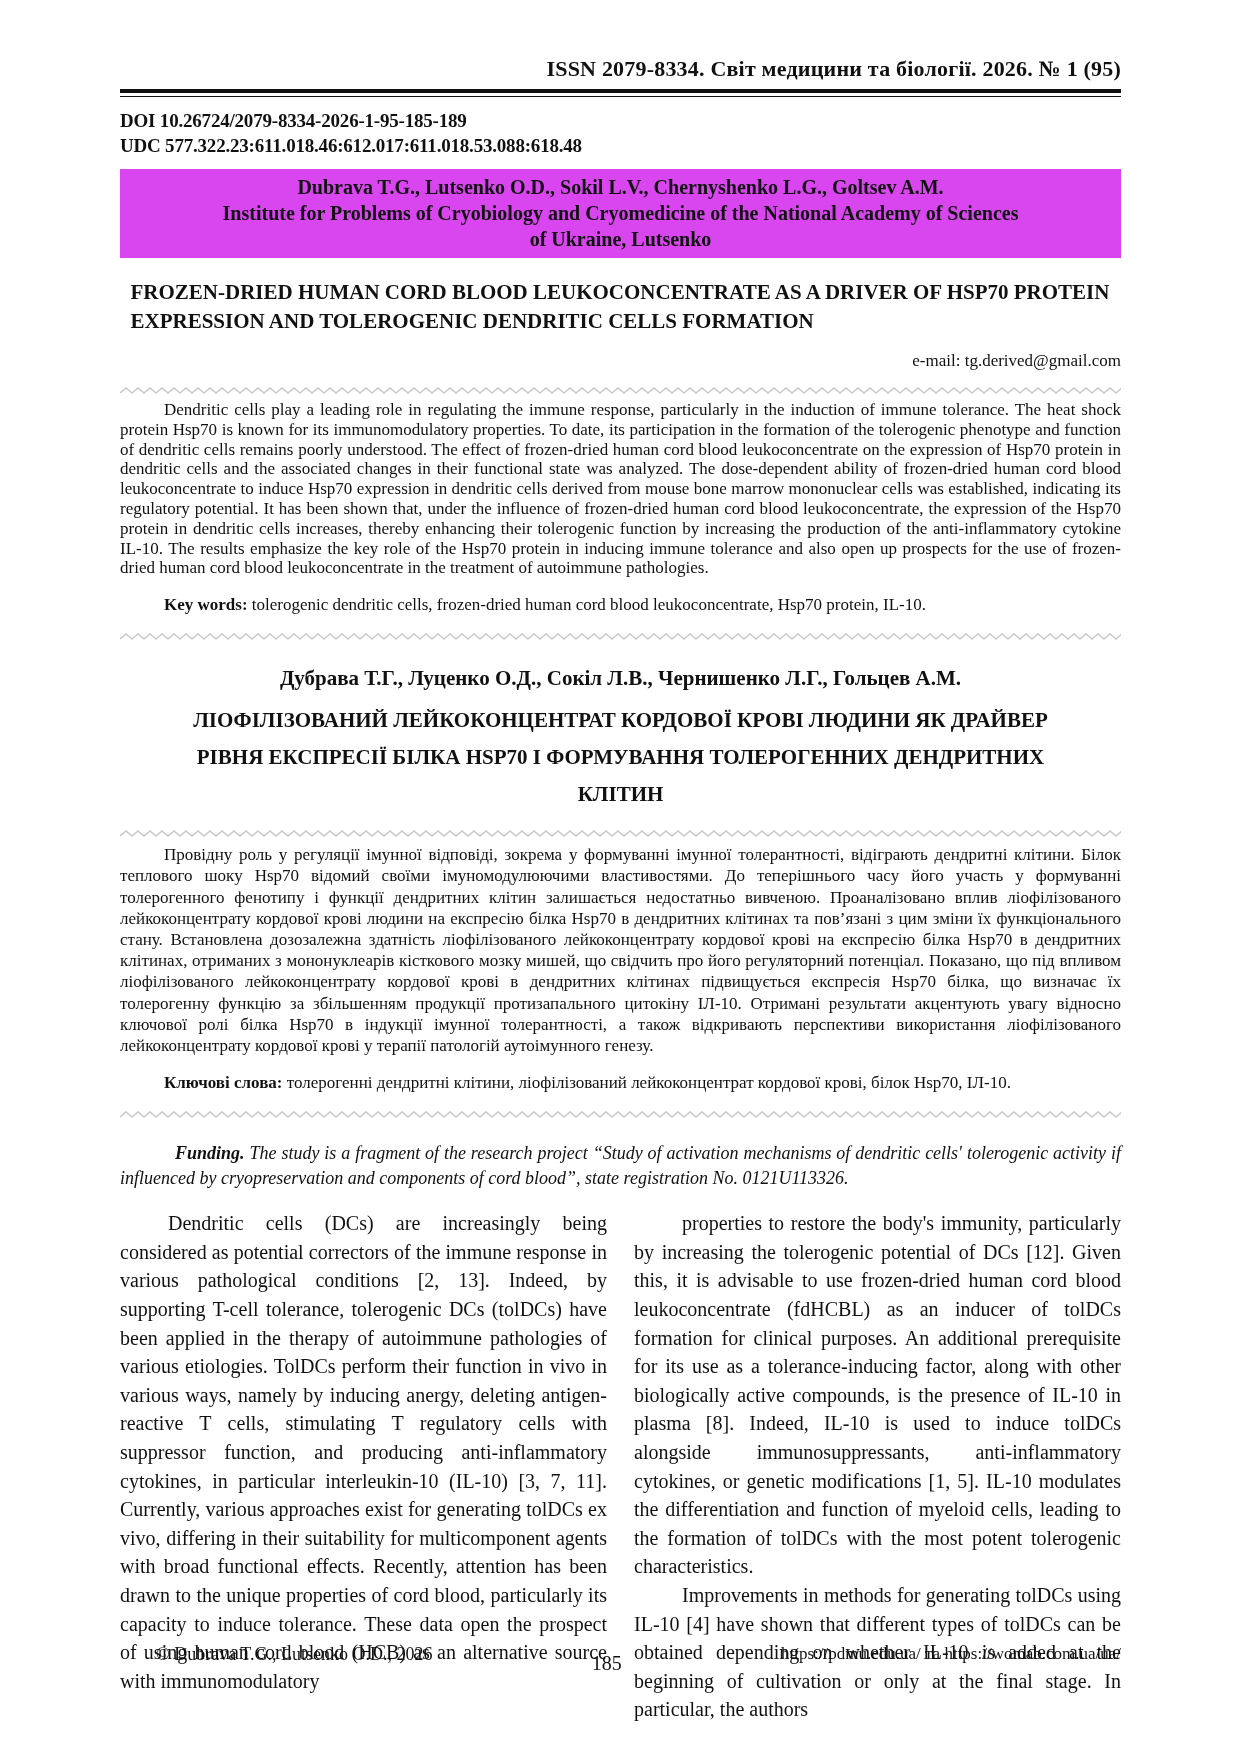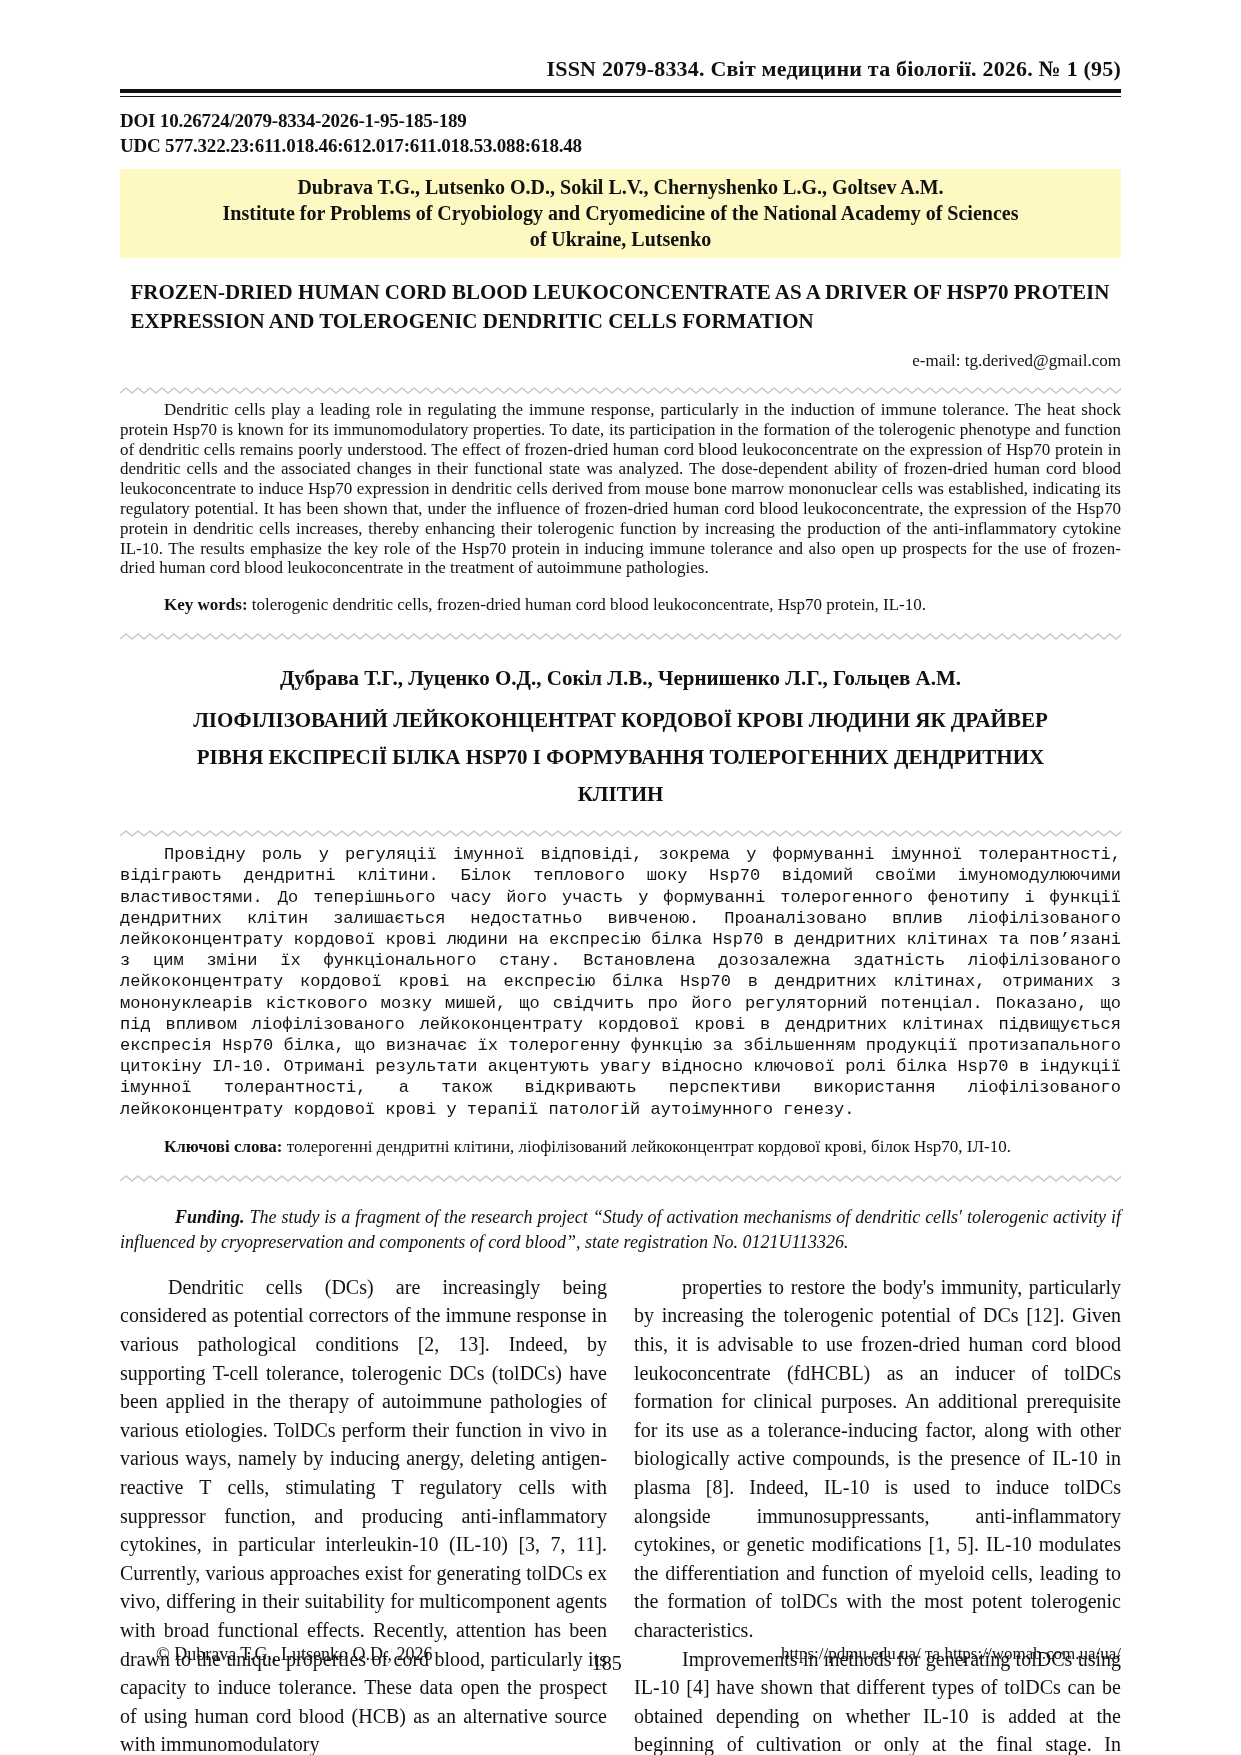--- a/index.html
+++ b/index.html
@@ -13,37 +13,37 @@
     text-align: right; font-weight: bold; 
     font-size: 22px; line-height: 26px; letter-spacing: 0.2px;
   }
   .header-rule {
     margin-top: 7px; height: 3px;
     border-top: 4px solid #111; border-bottom: 1px solid #111;
   }
   .doi-udc { margin-top: 11px; }
   .doi-udc div { font-weight: bold; font-size: 19px; line-height: 25px; letter-spacing: -0.2px; }
   .affil-box {
-    margin-top: 11px; background: #fef9c3; padding: 5px 8px 6px 8px;
+    margin-top: 11px; background: #d946ef; padding: 5px 8px 6px 8px;
     text-align: center; font-weight: bold; font-size: 20px; line-height: 26px;
   }
   .title-en {
     margin: 20px auto 0 auto; font-weight: bold;
     font-size: 21px; line-height: 29px; max-width: 980px;
   }
   .email-line { margin-top: 15px; text-align: right; font-size: 17px; line-height: 20px; }
   .zigzag { display: block; margin-top: 15px; width: 1001px; height: 9px; }
   .zz2 { margin-top: 10px; }
   .zz3 { margin-top: 16px; }
   .zz4 { margin-top: 10px; }
   .abstract {
     margin-top: 5px; text-align: justify; font-size: 17px; line-height: 19.8px;
     text-indent: 44px;
   }
-  .abstract-uk { line-height: 21.2px; margin-top: 6px; font-family: Liberation Mono, monospace; }
+  .abstract-uk { line-height: 21.2px; margin-top: 6px; }
   .kw { margin-top: 0; text-align: justify; font-size: 17px; line-height: 20px; text-indent: 44px; }
   .authors-uk { margin-top: 24px; text-align: center; font-weight: bold; font-size: 21px; line-height: 26px; }
   .title-uk {
     margin: 11px auto 0 auto; text-align: center; font-weight: bold;
     font-size: 21px; line-height: 37px; max-width: 860px;
   }
   .funding {
     margin-top: 22px; font-style: italic; font-size: 18px; line-height: 25px;
     text-align: justify; text-indent: 55px;
   }

